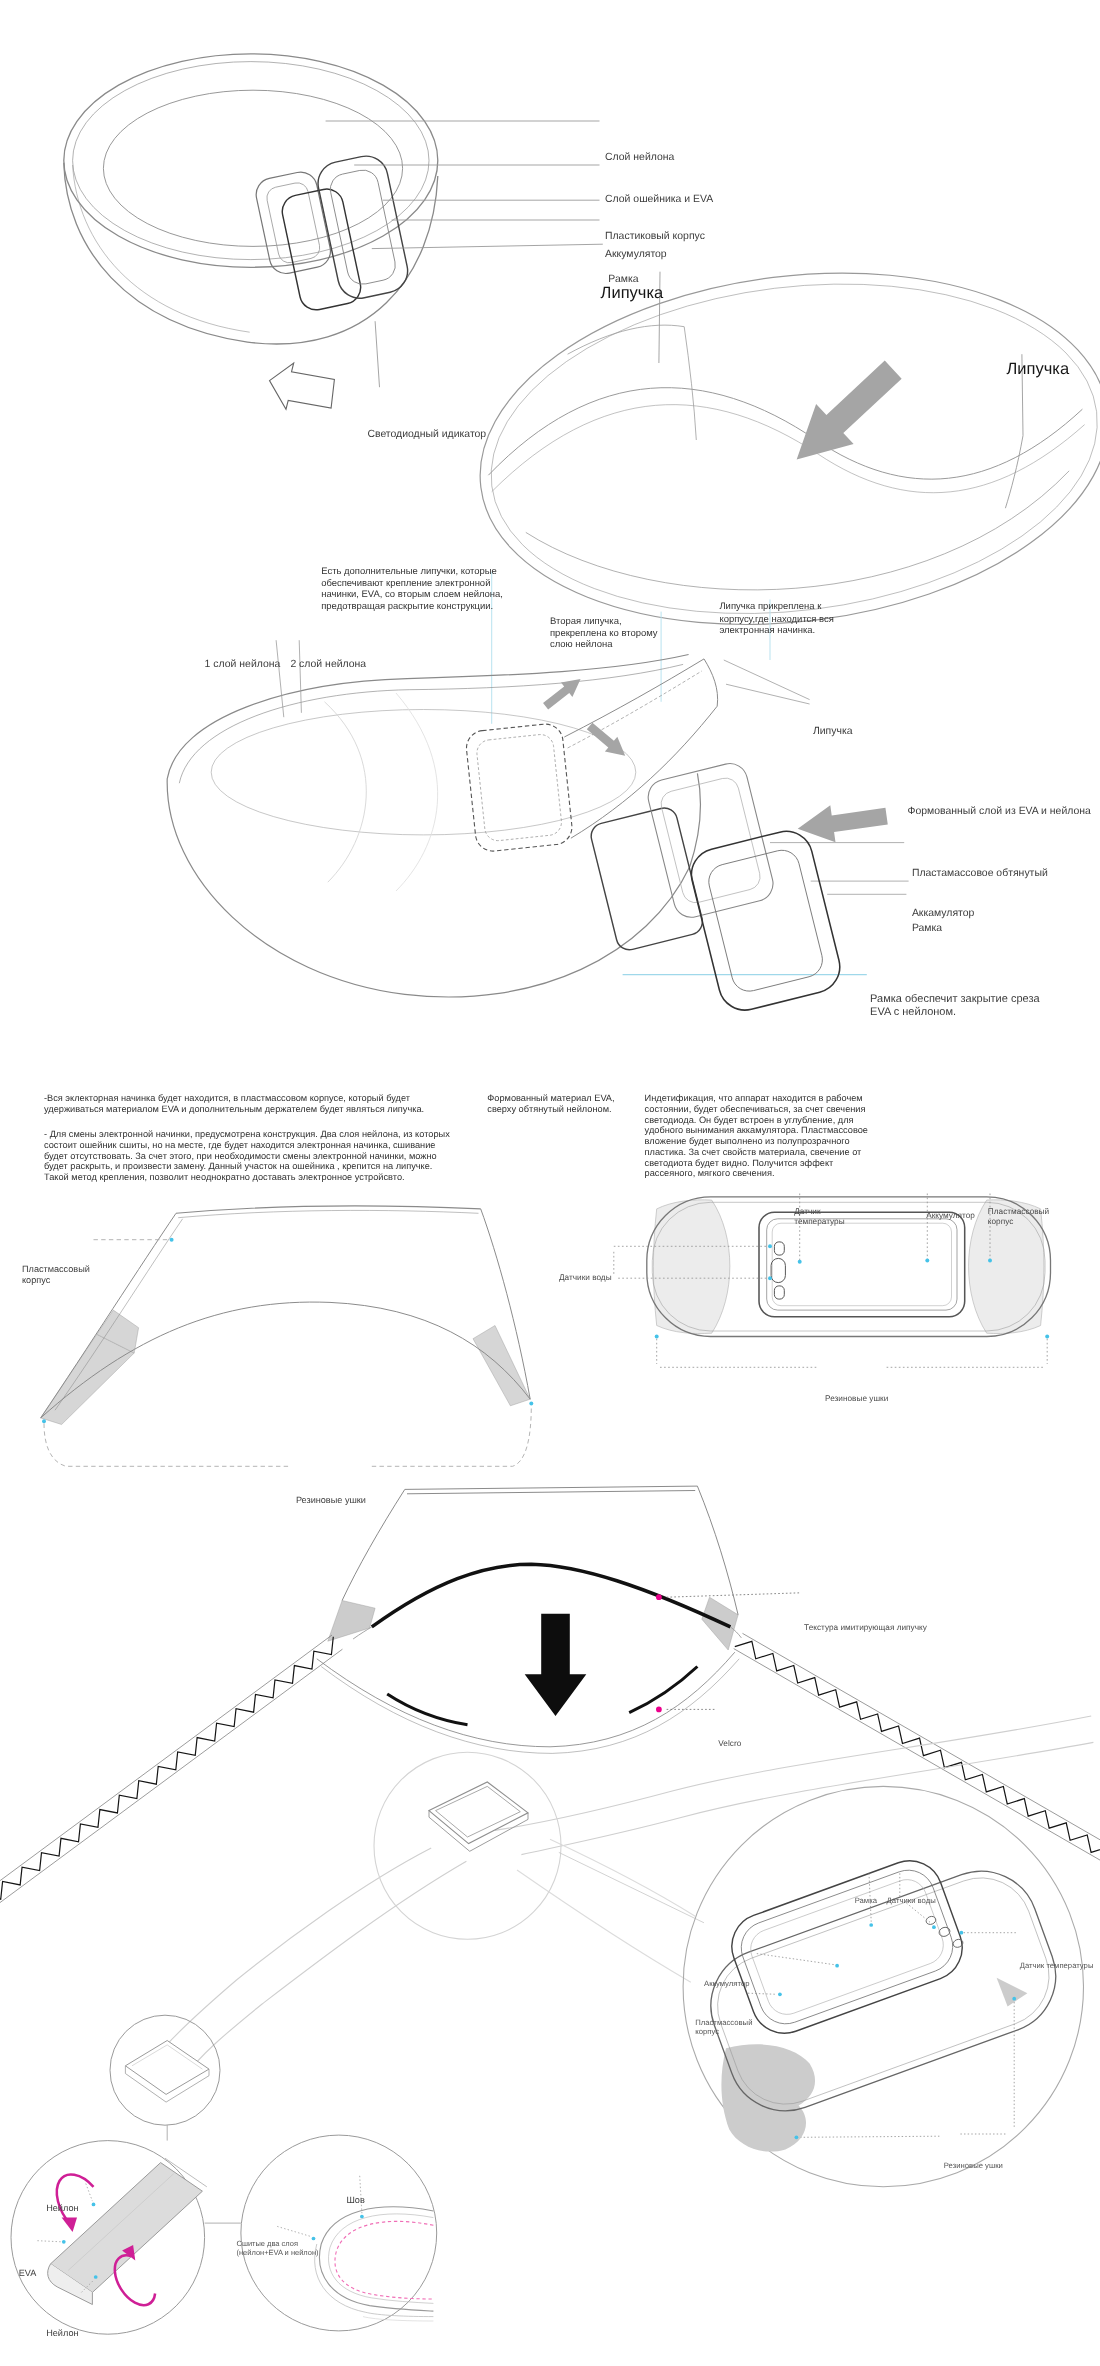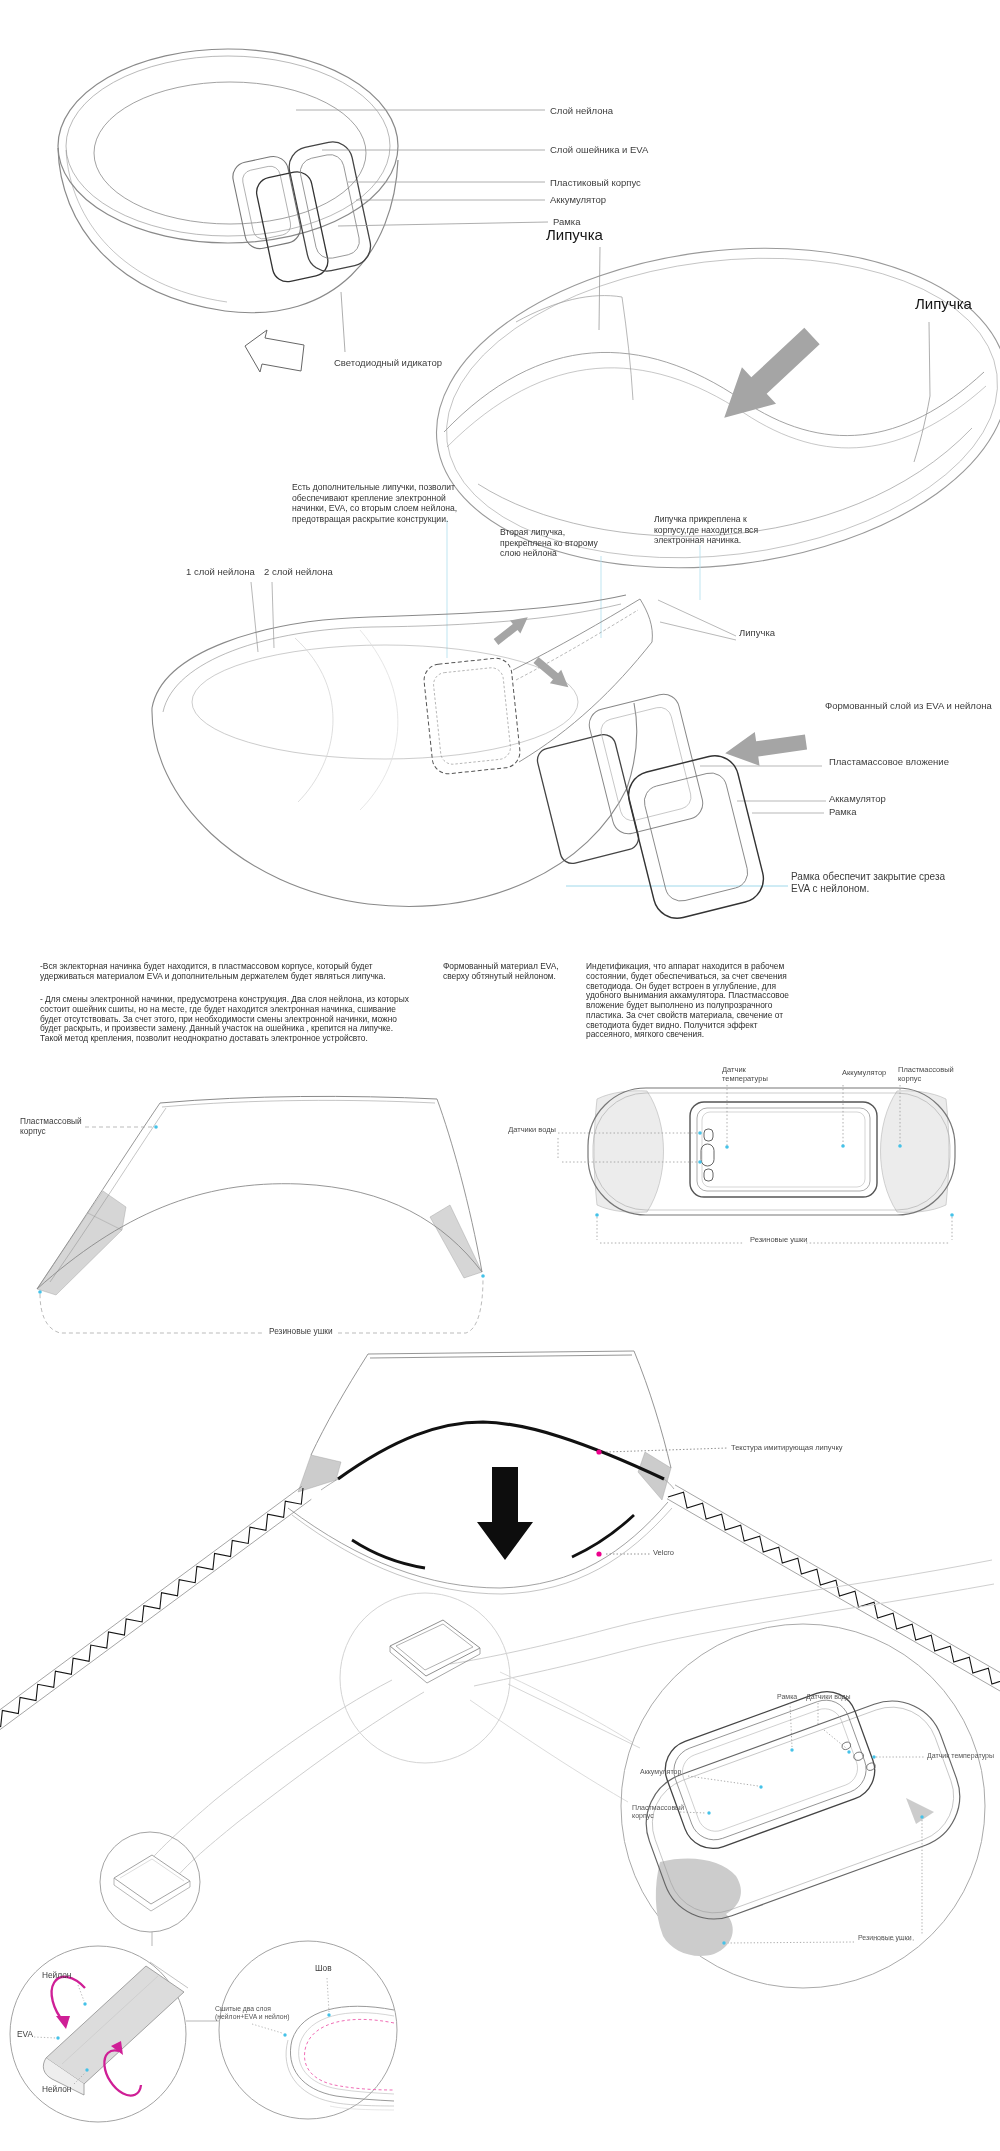--- a/index.html
+++ b/index.html
@@ -1,19 +1,19 @@
 <!DOCTYPE html>
 <html><head>
 <meta charset="utf-8">
 <style>
   html,body{margin:0;padding:0;background:#fff;}
   .stage{position:relative;width:1000px;height:2151px;background:#fff;overflow:hidden;
          font-family:"Liberation Sans",sans-serif;}
   .stage svg{position:absolute;left:0;top:0;}
-  .lbl{position:absolute;font-size:9.5px;color:#3c3c3c;line-height:1.18;white-space:nowrap;}
+  .lbl{position:absolute;font-size:9.5px;color:#3c3c3c;line-height:1.18;white-space:nowrap;margin-top:32px;}
   .wrap{white-space:normal;}
   .xs{font-size:8.3px;}
   .sm{font-size:7.5px;color:#4a4a4a;}
   .tn{font-size:7px;color:#555;}
   .tiny{font-size:6.8px;color:#555;}
   .note{font-size:8.6px;color:#333;white-space:normal;line-height:1.25;}
   .para{font-size:8.4px;color:#2e2e2e;line-height:1.16;white-space:normal;}
   .big{font-size:15px;color:#161616;}
   .caption{font-size:13.8px;font-weight:600;color:#1d1d1d;line-height:1.3;white-space:normal;}
   .ral{text-align:right;}
@@ -251,29 +251,29 @@
 
 <div class="lbl" style="left:550px;top:105px">Слой нейлона</div>
 <div class="lbl" style="left:550px;top:144px">Слой ошейника и EVA</div>
 <div class="lbl" style="left:550px;top:177px">Пластиковый корпус</div>
 <div class="lbl" style="left:550px;top:194px">Аккумулятор</div>
 <div class="lbl" style="left:553px;top:216px">Рамка</div>
 <div class="lbl big" style="left:546px;top:226px">Липучка</div>
 <div class="lbl" style="left:334px;top:357px">Светодиодный идикатор</div>
 
 <div class="lbl big" style="left:915px;top:295px">Липучка</div>
-<div class="lbl note" style="left:292px;top:482px;width:168px">Есть дополнительные липучки, позволит обеспечивают крепление электронной начинки, EVA,  со вторым слоем нейлона, предотвращая раскрытие конструкции.</div>
+<div class="lbl note" style="left:292px;top:482px;width:168px">Есть дополнительные липучки, которые обеспечивают крепление электронной начинки, EVA,  со вторым слоем нейлона, предотвращая раскрытие конструкции.</div>
 <div class="lbl note" style="left:500px;top:527px;width:105px">Вторая липучка, прекреплена ко второму слою нейлона</div>
 <div class="lbl note" style="left:654px;top:514px;width:120px">Липучка прикреплена к корпусу,где находится вся электронная начинка.</div>
 
 <div class="lbl" style="left:186px;top:566px">1 слой нейлона</div>
 <div class="lbl" style="left:264px;top:566px">2 слой нейлона</div>
 <div class="lbl" style="left:739px;top:627px">Липучка</div>
 <div class="lbl" style="left:825px;top:700px">Формованный слой из EVA и нейлона</div>
-<div class="lbl" style="left:829px;top:756px">Пластамассовое вложение</div>
+<div class="lbl" style="left:829px;top:756px">Пластамассовое обтянутый</div>
 <div class="lbl" style="left:829px;top:793px">Аккамулятор</div>
 <div class="lbl" style="left:829px;top:806px">Рамка</div>
 <div class="lbl wrap" style="left:791px;top:871px;width:155px;font-size:10px">Рамка обеспечит закрытие среза EVA с нейлоном.</div>
 
 <div class="lbl para" style="left:40px;top:962px;width:360px">-Вся эклекторная начинка будет находится, в пластмассовом корпусе, который будет удерживаться материалом EVA и дополнительным держателем будет являться липучка.</div>
 <div class="lbl para" style="left:40px;top:995px;width:370px">- Для смены электронной начинки, предусмотрена конструкция. Два слоя нейлона, из которых состоит ошейник сшиты, но на месте, где будет находится электронная начинка, сшивание будет отсутствовать. За счет этого, при необходимости смены электронной начинки, можно будет раскрыть, и произвести замену. Данный участок на ошейника , крепится на липучке. Такой метод крепления, позволит неоднократно доставать электронное устройсвто.</div>
 <div class="lbl para" style="left:443px;top:962px;width:125px">Формованный материал EVA, сверху обтянутый нейлоном.</div>
 <div class="lbl para" style="left:586px;top:962px;width:212px">Индетификация, что аппарат находится в рабочем состоянии, будет обеспечиваться, за счет свечения светодиода. Он будет встроен в углубление, для удобного вынимания аккамулятора. Пластмассовое вложение будет выполнено из полупрозрачного пластика. За счет свойств материала, свечение от светодиота будет видно. Получится эффект рассеяного, мягкого свечения.</div>
 
 <div class="lbl sm wrap" style="left:722px;top:1066px;width:54px">Датчик температуры</div>

